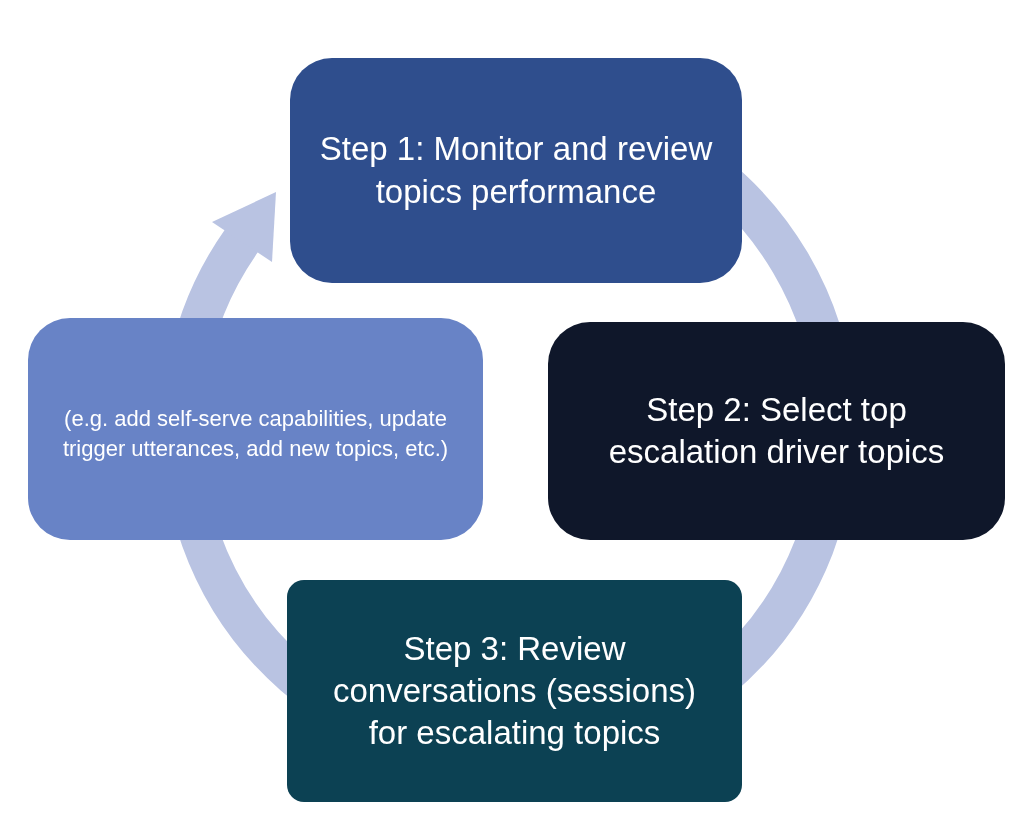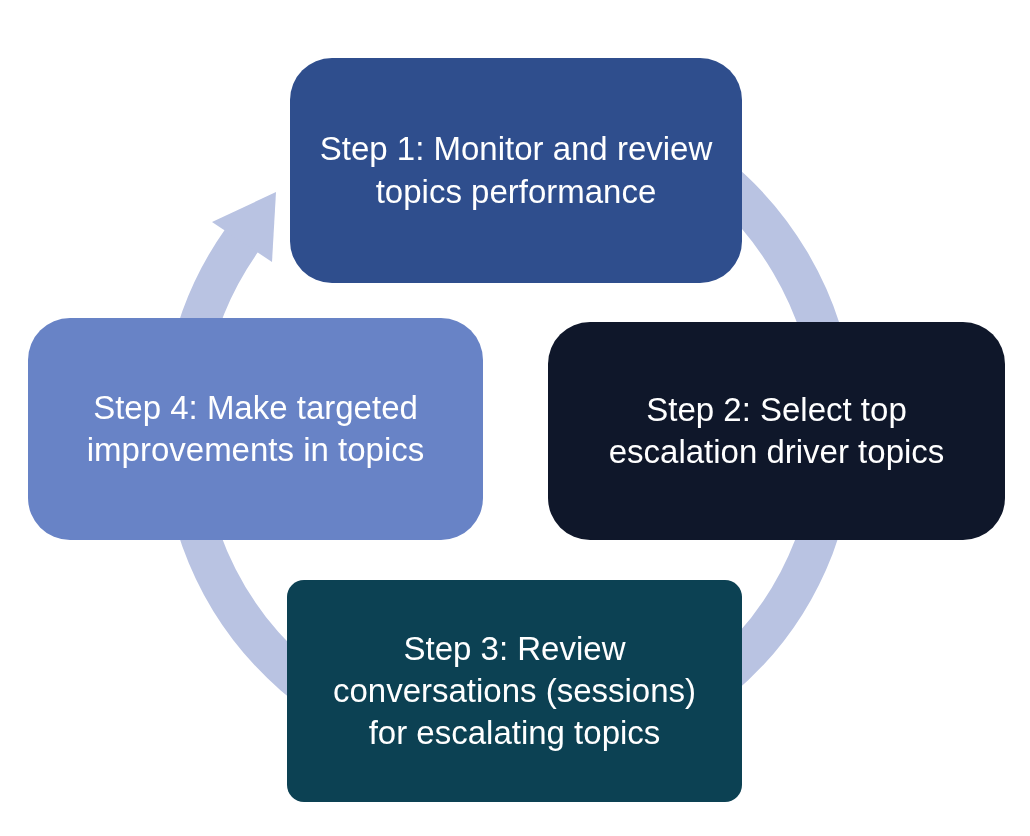--- a/index.html
+++ b/index.html
@@ -75,16 +75,16 @@
 
   <div class="step-box pos-right" style="background: #0f172a;">
     <div class="step-label">Step 2: Select top escalation driver topics</div>
   </div>
 
   <div class="step-box pos-bottom" style="background: rgb(12, 65, 83); border-radius: 17px;">
     <div class="step-label">Step 3: Review conversations (sessions) for escalating topics</div>
   </div>
 
   <div class="step-box pos-left" style="background: rgb(104, 131, 198);">
-    <div class="step-label">Step 4: Make targeted improvements in topics</div>
+    <div class="step-note">(e.g. add self-serve capabilities, update trigger utterances, add new topics, etc.)</div>
   </div>
 
 </div>
 
 </body></html>

